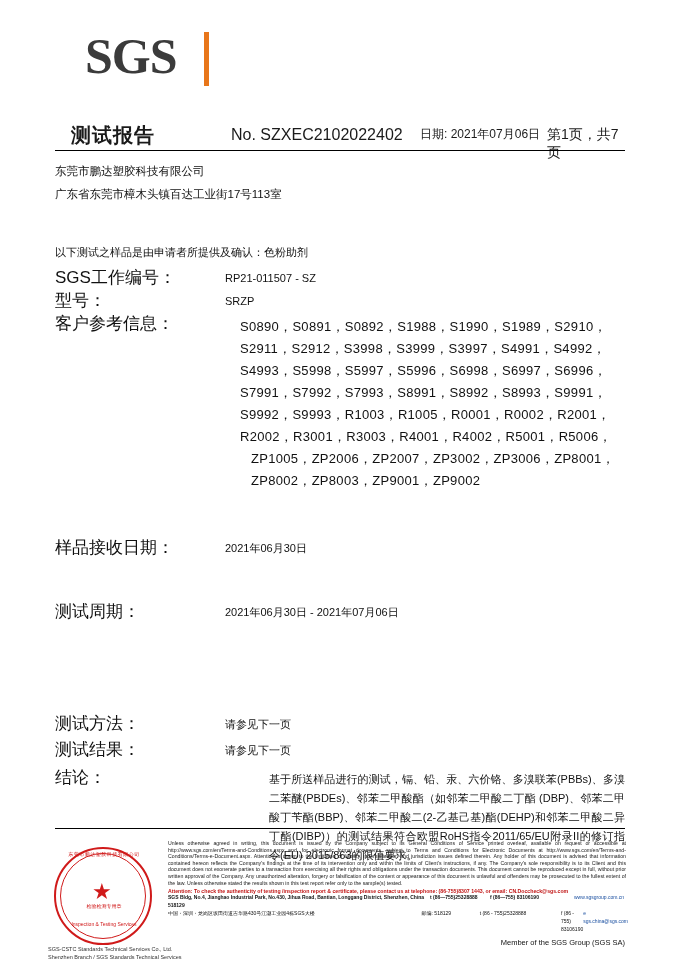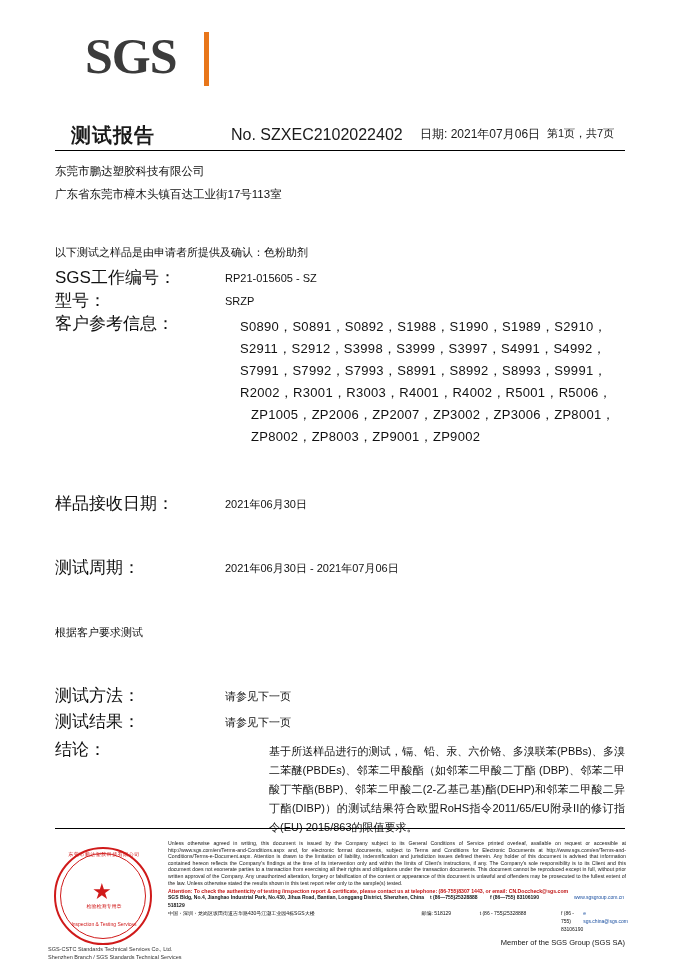--- a/index.html
+++ b/index.html
@@ -75,21 +75,21 @@
     position: absolute;
     left: 365px;
     top: 4px;
     font-size: 12px;
     color: #1a1a1a;
   }
   .doc-page {
     position: absolute;
     left: 492px;
     top: 4px;
-    font-size: 11px;
+    font-size: 14px;
     color: #1a1a1a;
   }
   .header-rule {
     position: absolute;
     left: 55px;
     top: 150px;
     width: 570px;
     height: 1px;
     background: #000;
   }
@@ -310,52 +310,53 @@
     <div>东莞市鹏达塑胶科技有限公司</div>
     <div>广东省东莞市樟木头镇百达工业街17号113室</div>
   </div>
 
   <div class="intro">以下测试之样品是由申请者所提供及确认：色粉助剂</div>
 
   <div class="info">
 
     <div class="info-row">
       <div class="info-label">SGS工作编号：</div>
-      <div class="info-value">RP21-015605 - SZ</div>
+      <div class="info-value">RP21-011507 - SZ</div>
     </div>
 
     <div class="info-row">
       <div class="info-label">型号：</div>
       <div class="info-value">SRZP</div>
     </div>
 
     <div class="info-row spaced">
       <div class="info-label">客户参考信息：</div>
       <div class="info-value ref-lines">
         <div>S0890，S0891，S0892，S1988，S1990，S1989，S2910，</div>
         <div>S2911，S2912，S3998，S3999，S3997，S4991，S4992，</div>
+        <div>S4993，S5998，S5997，S5996，S6998，S6997，S6996，</div>
         <div>S7991，S7992，S7993，S8991，S8992，S8993，S9991，</div>
+        <div>S9992，S9993，R1003，R1005，R0001，R0002，R2001，</div>
         <div>R2002，R3001，R3003，R4001，R4002，R5001，R5006，</div>
         <div class="indent">ZP1005，ZP2006，ZP2007，ZP3002，ZP3006，ZP8001，</div>
         <div class="indent">ZP8002，ZP8003，ZP9001，ZP9002</div>
       </div>
     </div>
 
     <div class="info-row dates">
       <div class="info-label">样品接收日期：</div>
       <div class="info-value">2021年06月30日</div>
     </div>
 
     <div class="info-row dates">
       <div class="info-label">测试周期：</div>
       <div class="info-value">2021年06月30日 - 2021年07月06日</div>
     </div>
 
     <div class="info-row dates">
-      <div class="info-value">根据客户要求测试</div>
     </div>
 
     <div class="info-row dates">
       <div class="info-label">测试方法：</div>
       <div class="info-value">请参见下一页</div>
     </div>
 
     <div class="info-row spaced">
       <div class="info-label">测试结果：</div>
       <div class="info-value">请参见下一页</div>

